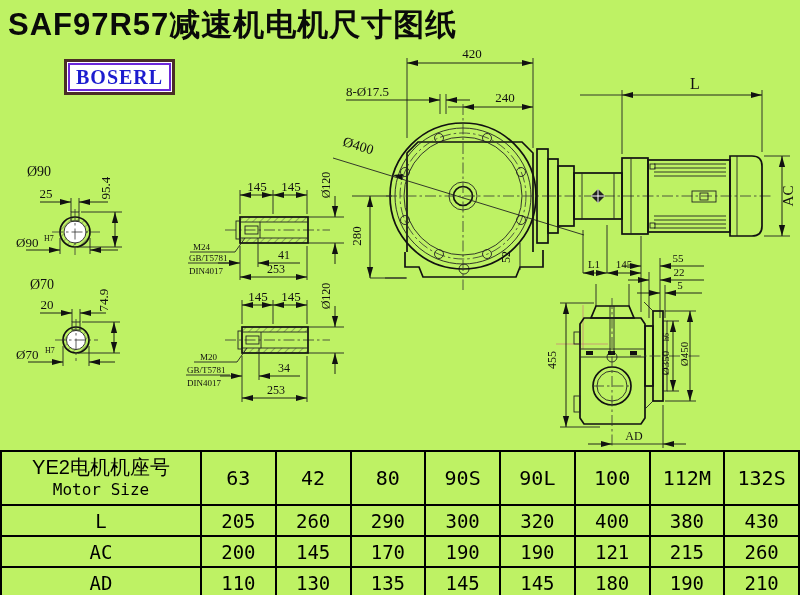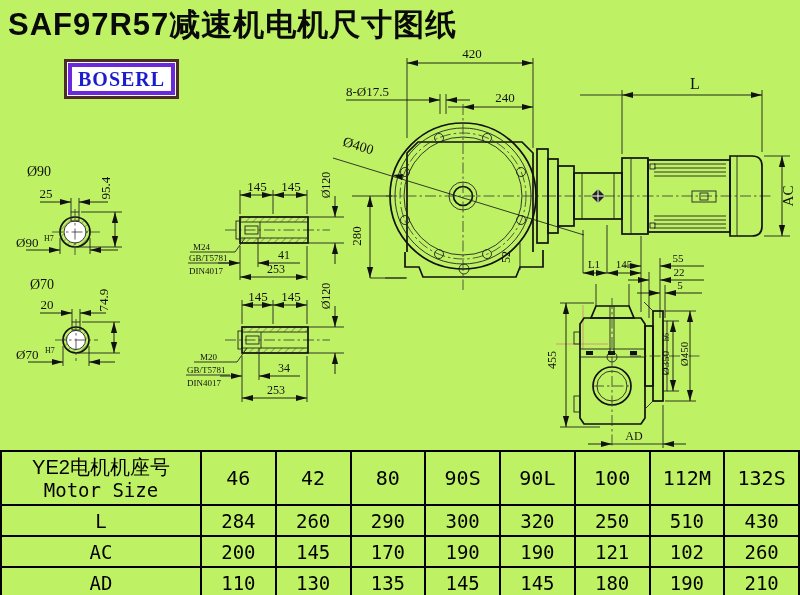--- a/index.html
+++ b/index.html
@@ -1,40 +1,40 @@
 <!DOCTYPE html>
 <html><head>
 <meta charset="utf-8">
 <style>
   html,body{margin:0;padding:0;background:#ffffff;}
   #page{position:relative;width:800px;height:595px;background:#bef264;overflow:hidden;
         font-family:"Liberation Serif",serif;color:#111;}
   #title{position:absolute;left:8px;top:4px;font-family:"Liberation Sans",sans-serif;
          font-weight:bold;font-size:31px;letter-spacing:1px;color:#0a0a0a;white-space:nowrap;}
   #logo{position:absolute;left:64px;top:59px;border:3px solid #4a2d26;background:#fff;padding:1px;}
-  #logo .inner{border:4px solid #6d28d9;padding:0 6px;font-family:"Liberation Serif",serif;
+  #logo .inner{border:2px solid #6d28d9;padding:0 6px;font-family:"Liberation Serif",serif;
          font-size:20px;font-weight:600;color:#1c1ccf;letter-spacing:1px;line-height:24px;}
   svg{position:absolute;left:0;top:0;}
   svg text{fill:#111;font-family:"Liberation Serif",serif;}
   .ol{stroke:#111;stroke-width:1.7;fill:none;stroke-linejoin:miter;}
   .tl{stroke:#222;stroke-width:0.9;fill:none;}
   .cl{stroke:#333;stroke-width:0.8;fill:none;stroke-dasharray:11 3 2.5 3;}
   .rl{stroke:#cc7777;stroke-width:0.9;fill:none;opacity:.75;}
   .dim{stroke:#111;stroke-width:0.9;fill:none;}
   .t13{font-size:13px;} .t12{font-size:12px;} .t11{font-size:11px;}
   .t9{font-size:9px;} .t8{font-size:8px;} .t14{font-size:14px;} .t16{font-size:16px;} .t15{font-size:15px;}
   #dimtable{position:absolute;left:0;top:450px;width:800px;height:145px;border-collapse:collapse;
          font-family:"DejaVu Sans Mono",monospace;table-layout:fixed;}
   #dimtable td{border:2px solid #000;text-align:center;vertical-align:middle;
          font-size:19px;color:#000;padding:0;}
   #dimtable tr.hdr td{height:52px;font-size:20px;}
   #dimtable td.first{width:198px;border-radius:17px;}
   #dimtable tr.datarow td{height:29px;}
   .hcn{font-size:20px;line-height:24px;font-family:"Liberation Sans",sans-serif;}
-  .hen{font-size:19px;line-height:22px;}
+  .hen{font-size:16px;line-height:22px;}
 </style>
 </head>
 <body>
 
 <div id="page">
   <div id="title">SAF97R57减速机电机尺寸图纸</div>
   <div id="logo">
     <div class="inner">BOSERL</div>
   </div>
 
@@ -363,49 +363,49 @@
     </g>
   </svg>
 
   <table id="dimtable">
     <tbody>
       <tr class="hdr">
         <td class="first">
           <div class="hcn">YE2电机机座号</div>
           <div class="hen">Motor Size</div>
         </td>
-        <td>46</td>
+        <td>63</td>
         <td>42</td>
         <td>80</td>
         <td>90S</td>
         <td>90L</td>
         <td>100</td>
         <td>112M</td>
         <td>132S</td>
       </tr>
       <tr class="datarow">
         <td class="first">L</td>
-        <td>284</td>
+        <td>205</td>
         <td>260</td>
         <td>290</td>
         <td>300</td>
         <td>320</td>
-        <td>250</td>
-        <td>510</td>
+        <td>400</td>
+        <td>380</td>
         <td>430</td>
       </tr>
       <tr class="datarow">
         <td class="first">AC</td>
         <td>200</td>
         <td>145</td>
         <td>170</td>
         <td>190</td>
         <td>190</td>
         <td>121</td>
-        <td>102</td>
+        <td>215</td>
         <td>260</td>
       </tr>
       <tr class="datarow">
         <td class="first">AD</td>
         <td>110</td>
         <td>130</td>
         <td>135</td>
         <td>145</td>
         <td>145</td>
         <td>180</td>

